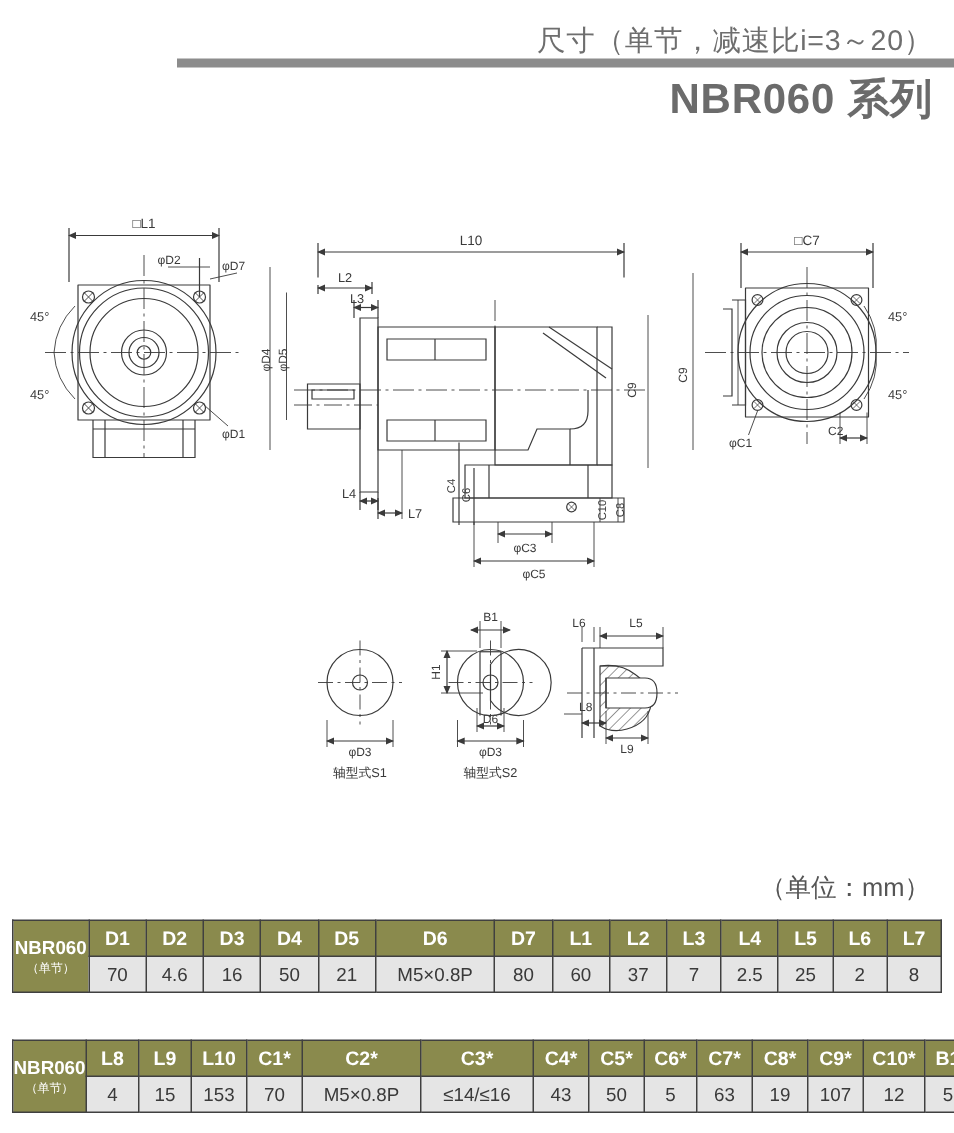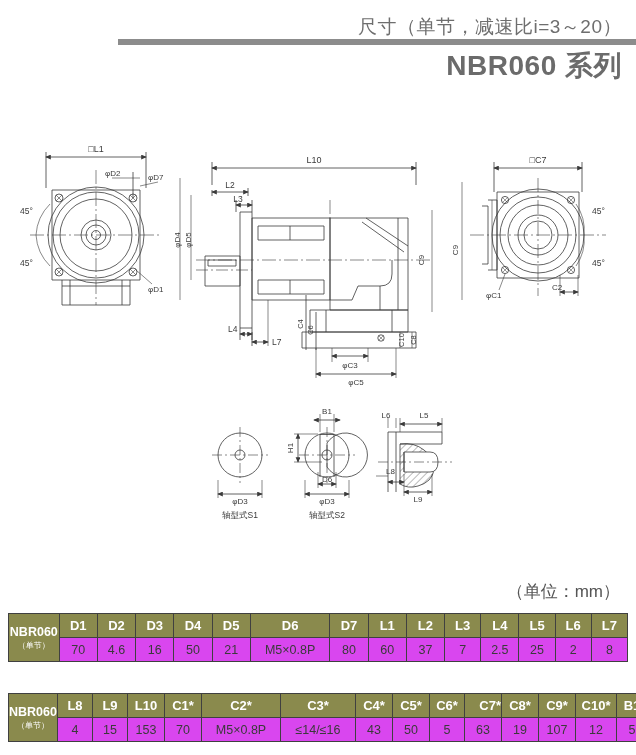--- a/index.html
+++ b/index.html
@@ -36,21 +36,21 @@
   .tbl td,.tbl th{
     border:1px solid #404040;
     text-align:center;vertical-align:middle;
     padding:0;height:23px;
   }
   .tbl th{
     background:#8a8a4d;color:#ffffff;
     font-size:13px;font-weight:bold;
   }
   .tbl td{
-    background:#d946ef;color:#3a3a3a;
+    background:#e5e5e5;color:#3a3a3a;
     font-size:12.5px;
   }
   .rowhead{
     background:#8a8a4d !important;color:#ffffff !important;
     font-size:8.5px;font-weight:bold;line-height:1.35;
     width:48px;
   }
   .rowhead .sub{font-size:8px;font-weight:normal;display:block;}
   #table1{top:613px;width:620px;}
   #table2{top:693px;width:620px;}
@@ -395,21 +395,21 @@
       </td>
     <th style="width: 34px;">L8</th>
         <th style="width: 34px;">L9</th>
         <th style="width: 36px;">L10</th>
         <th style="width: 36px;">C1*</th>
         <th style="width: 78px;">C2*</th>
         <th style="width: 74px;">C3*</th>
         <th style="width: 36px;">C4*</th>
         <th style="width: 36px;">C5*</th>
         <th style="width: 34px;">C6*</th>
-        <th style="width: 36px; text-align: right;">C7*</th>
+        <th style="width: 36px;">C7*</th>
         <th style="width: 36px;">C8*</th>
         <th style="width: 36px;">C9*</th>
         <th style="width: 40px;">C10*</th>
         <th style="width: 30px;">B1</th>
       </tr>
     <tr>
         <td>4</td>
         <td>15</td>
         <td>153</td>
         <td>70</td>

